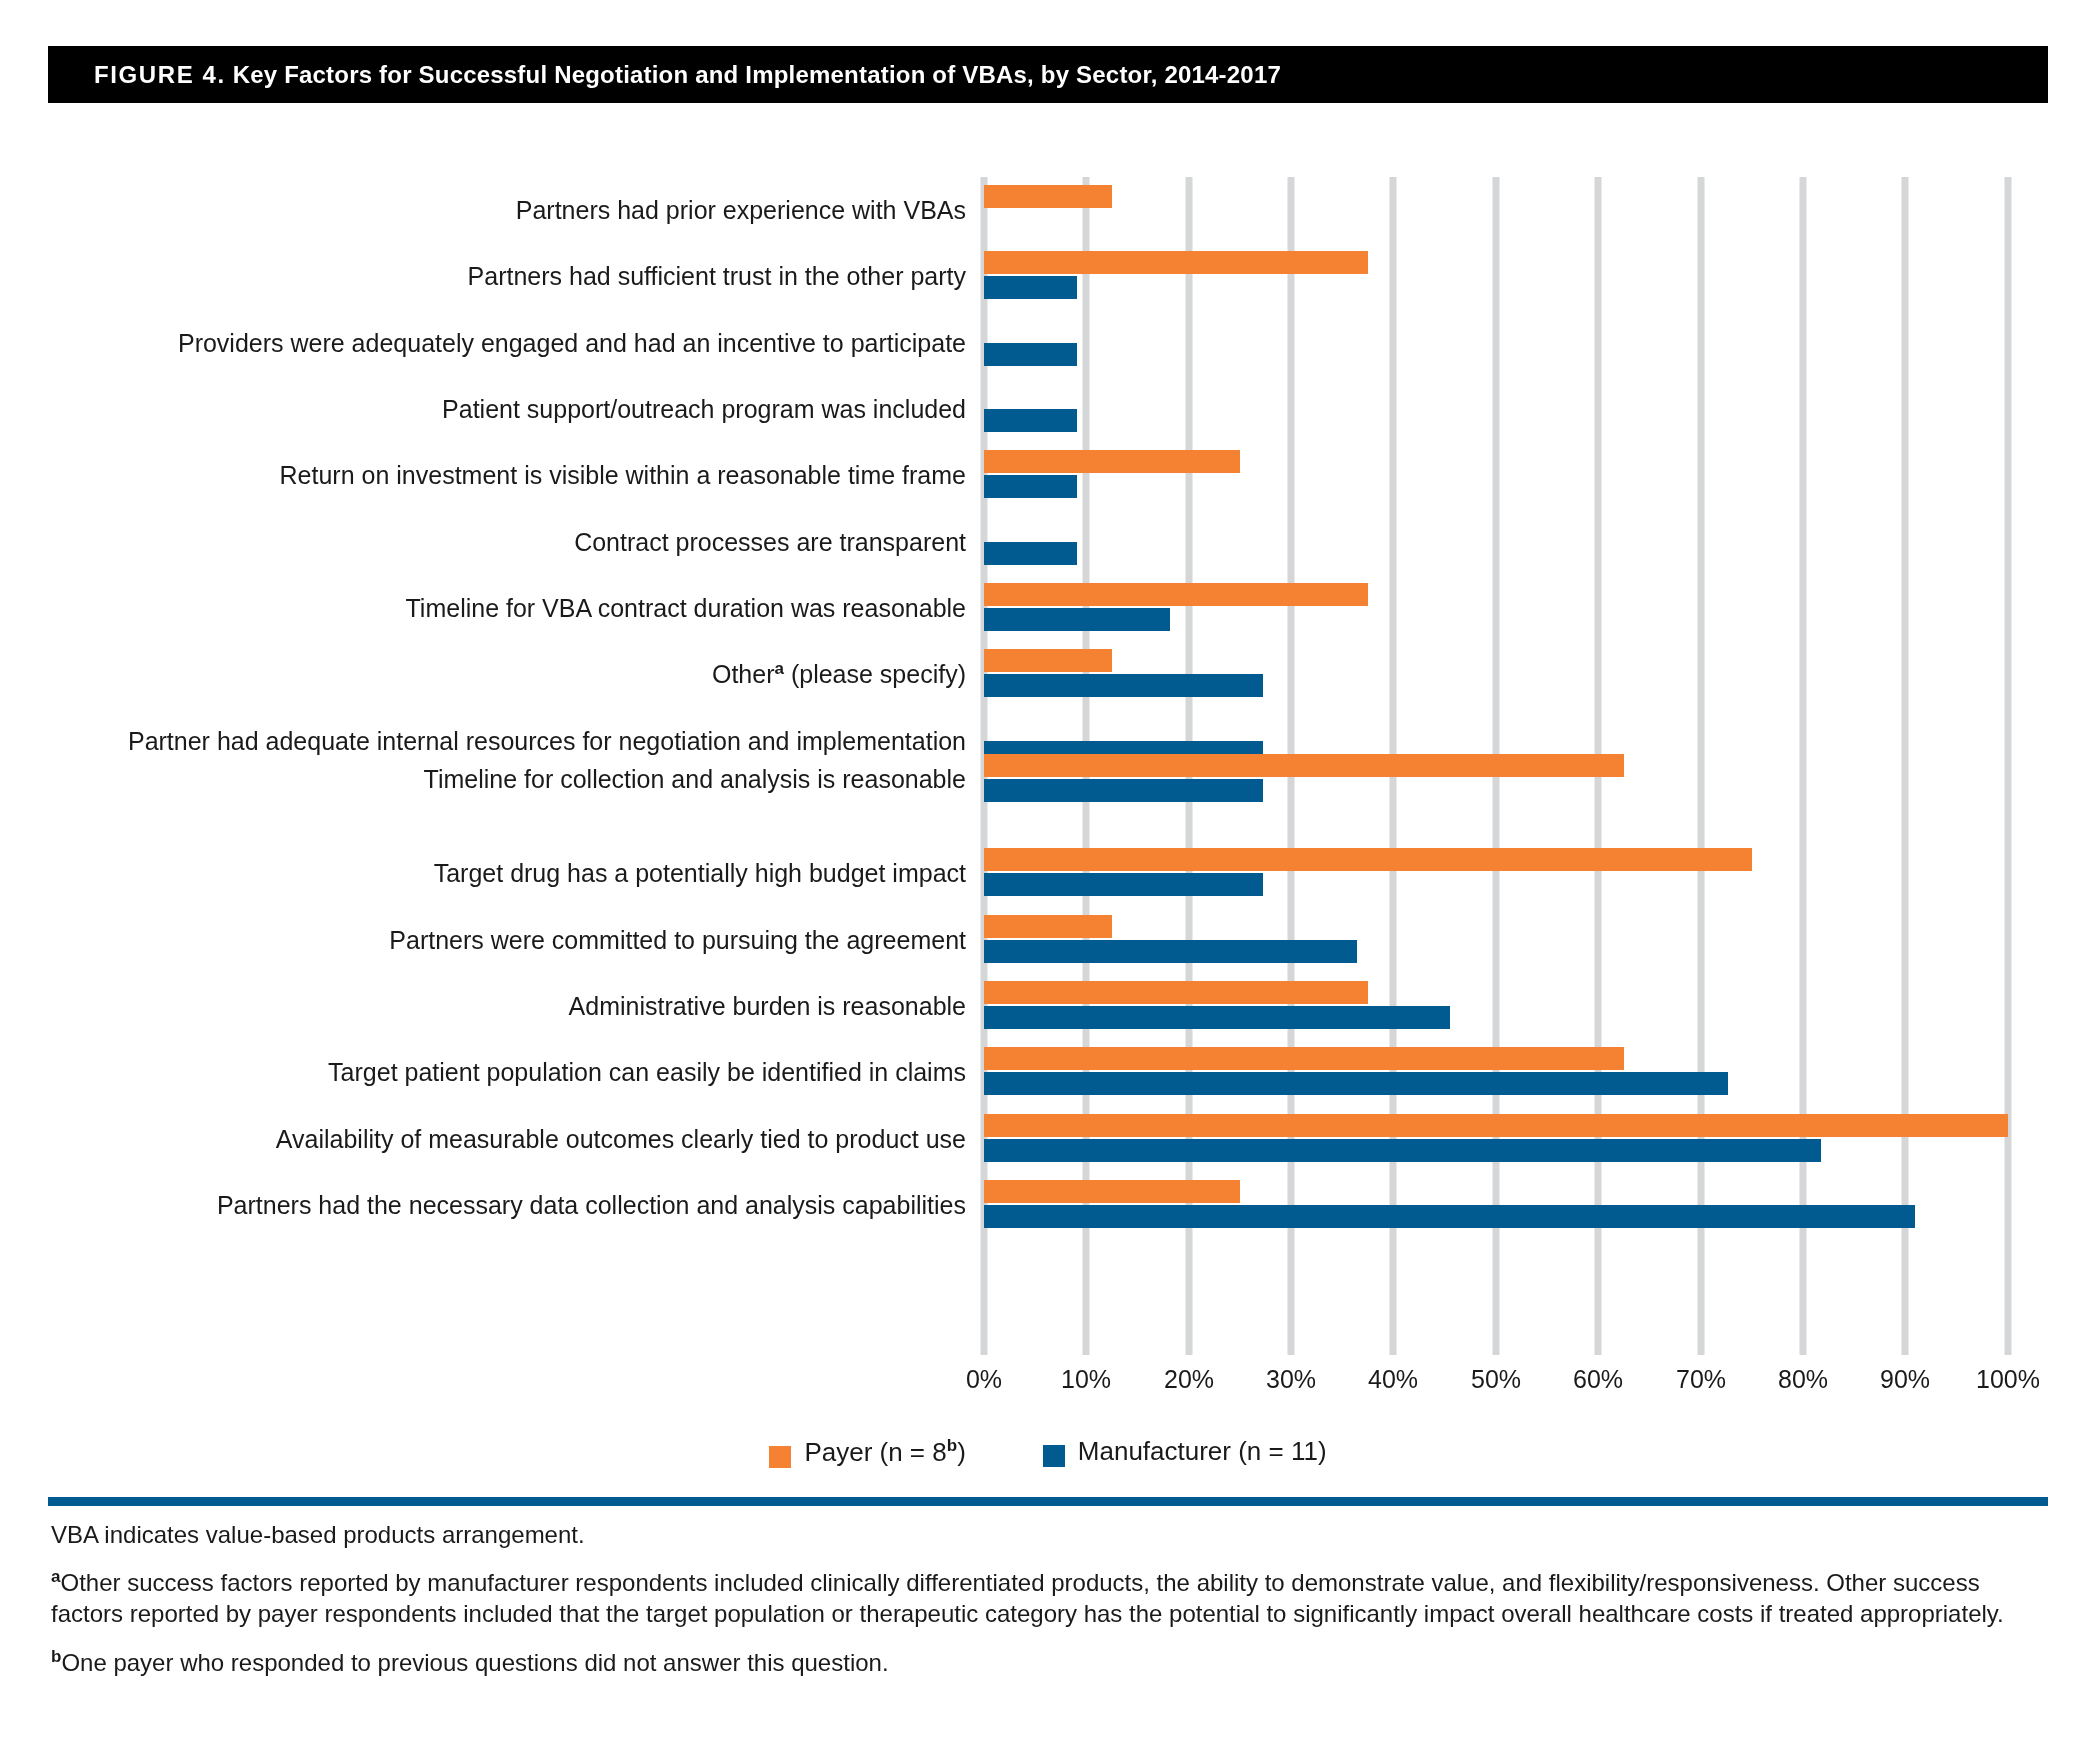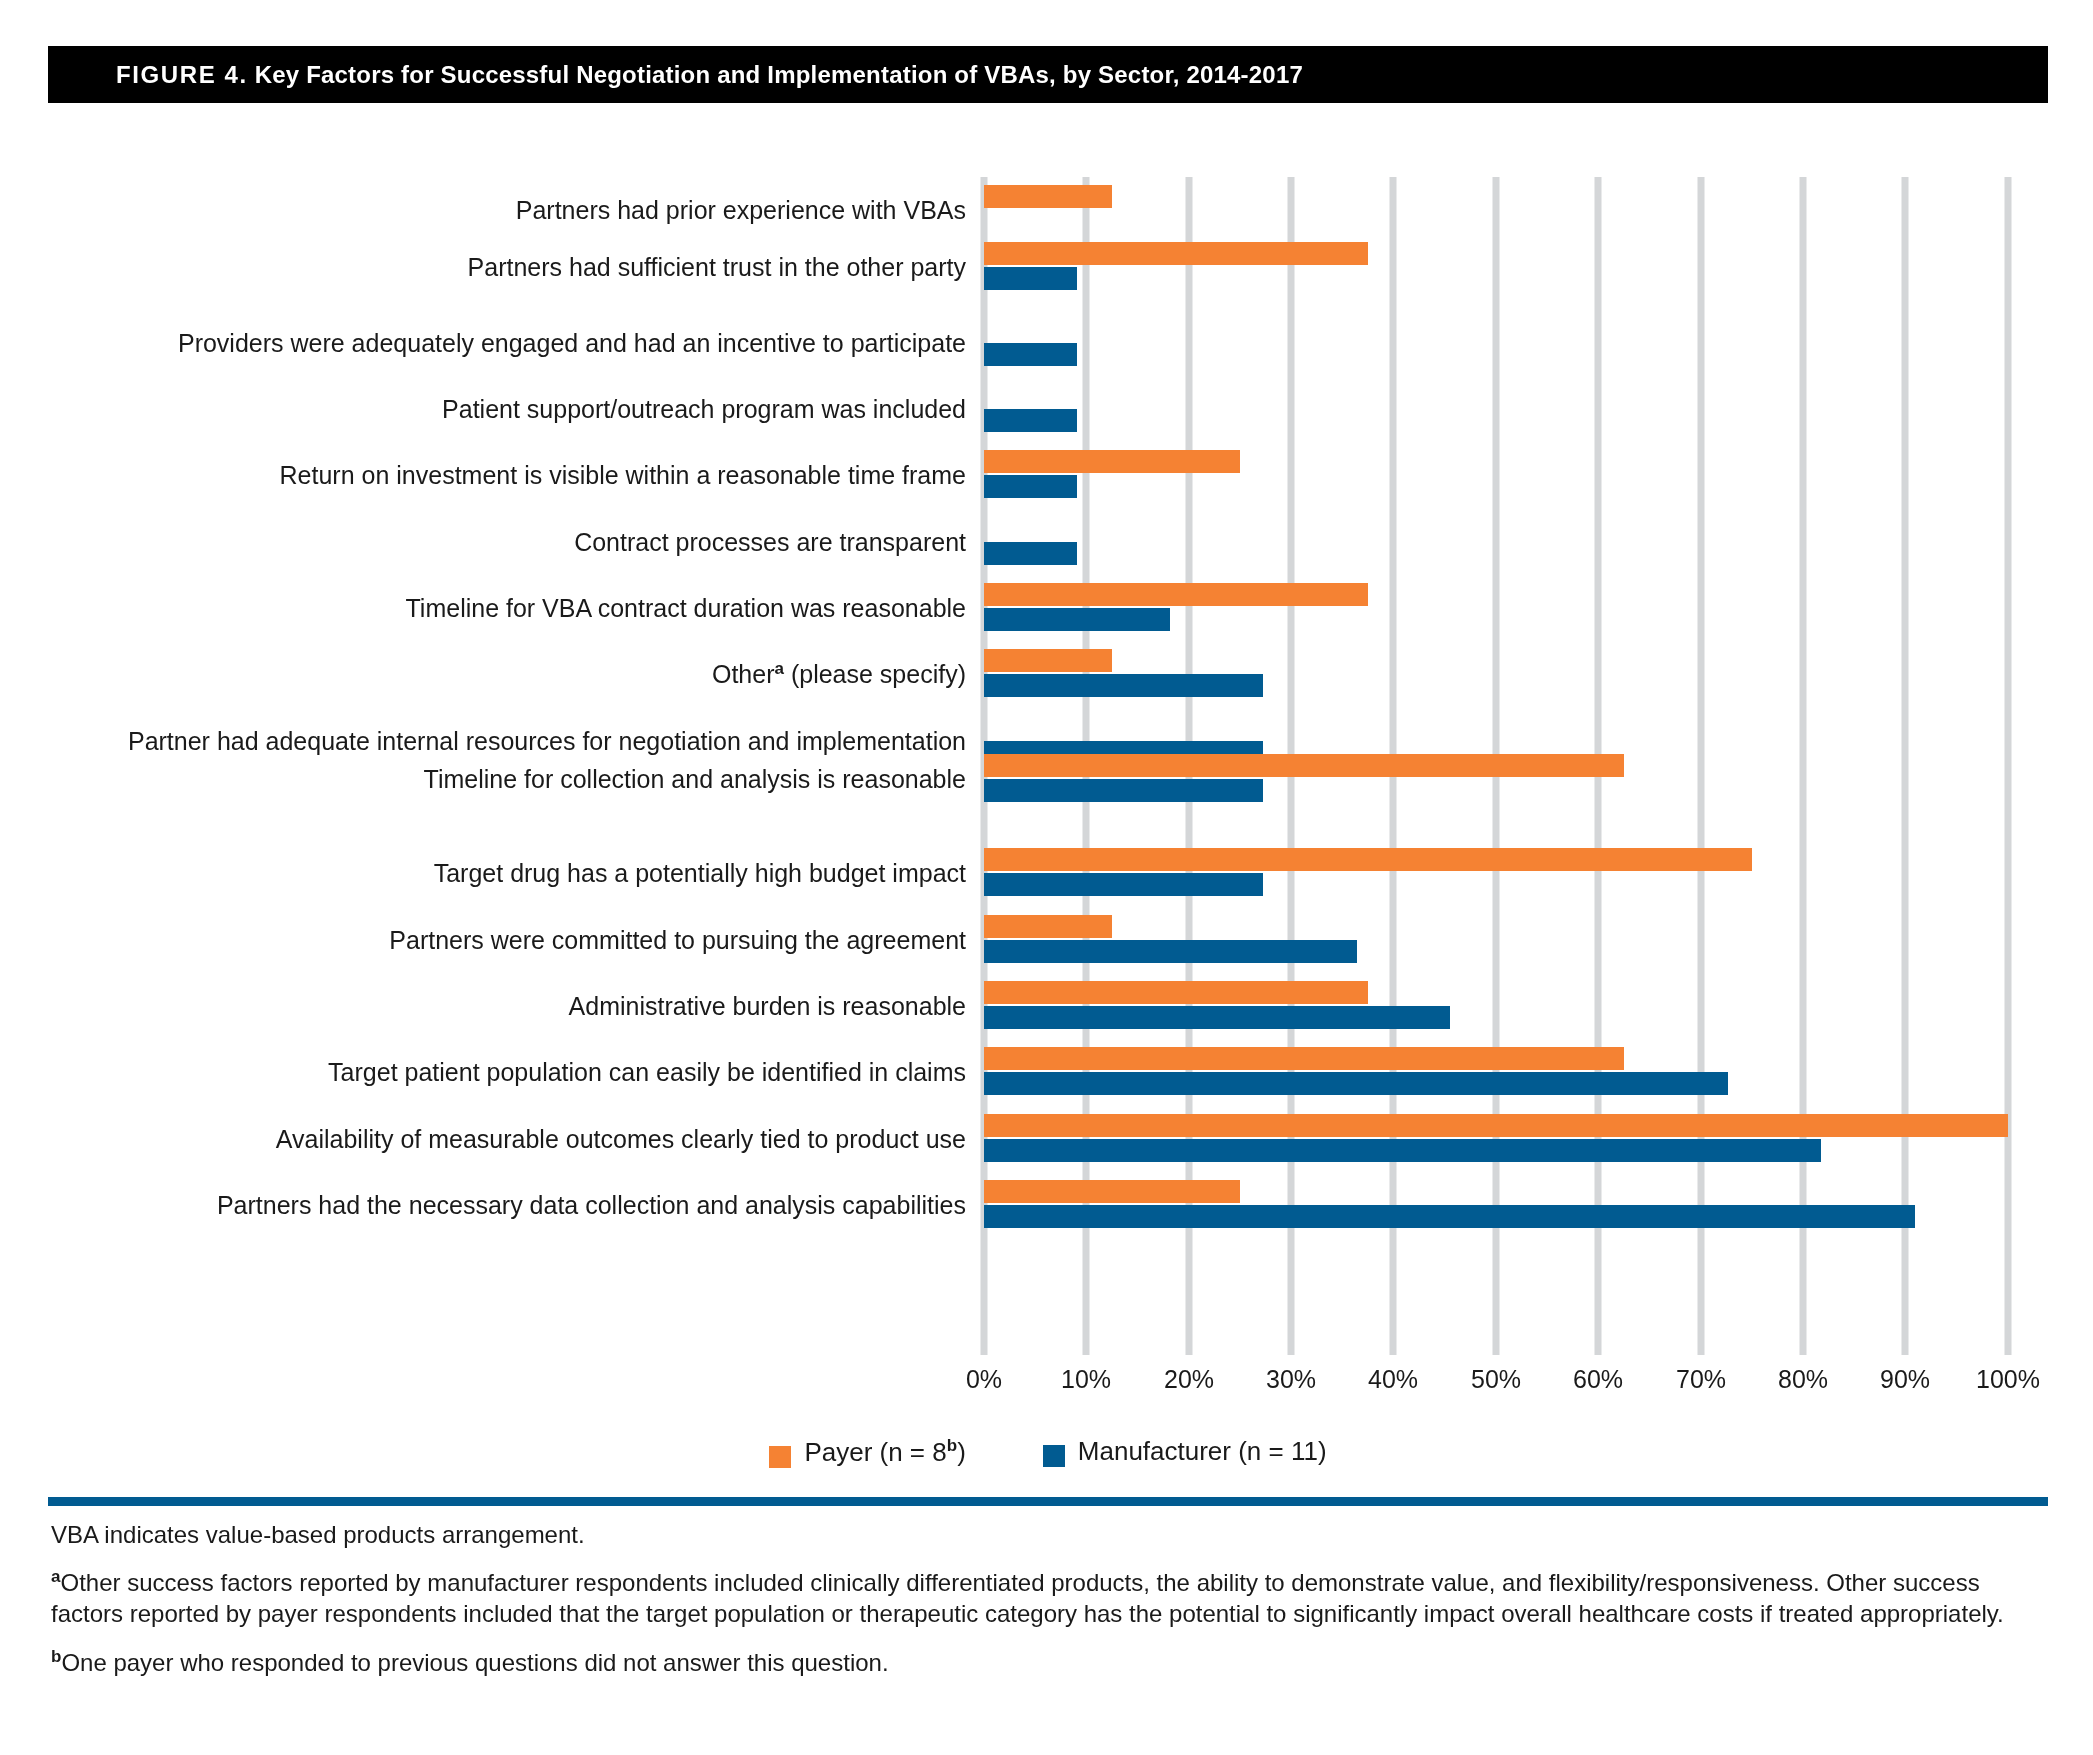--- a/index.html
+++ b/index.html
@@ -17,21 +17,21 @@
   .title-bar {
     position: absolute;
     left: 48px; top: 46px;
     width: 2000px; height: 57px;
     background: #000000;
     display: flex; align-items: center;
   }
   .title-text {
     color: #ffffff;
     font-size: 24px;
-    padding-left: 68px;
+    padding-left: 46px;
     letter-spacing: 0.2px;
     white-space: nowrap;
   }
   .title-text .fig {
     font-weight: bold;
     letter-spacing: 1.6px;
   }
   .title-text .sub { font-weight: bold; }
 
   
@@ -160,21 +160,21 @@
           <div class="gridline" style="left: 717px;"></div>
           <div class="gridline" style="left: 819px;"></div>
           <div class="gridline" style="left: 921px;"></div>
           <div class="gridline" style="left: 1024px;"></div>
         </div>
       <div class="rows" id="rows">
           <div class="row" style="top: 0px;">
             <div class="row-label">Partners had prior experience with VBAs</div>
             <div class="bar payer" style="width: 128px; background: rgb(245, 130, 51);"></div>
           </div>
-          <div class="row" style="top: 57px;">
+          <div class="row" style="top: 66px;">
             <div class="row-label">Partners had sufficient trust in the other party</div>
             <div class="bar payer" style="width: 384px; background: rgb(245, 130, 51);"></div>
             <div class="bar manuf" style="width: 93px; background: rgb(1, 91, 145);"></div>
           </div>
           <div class="row" style="top: 133px;">
             <div class="row-label">Providers were adequately engaged and had an incentive to participate</div>
             <div class="bar manuf" style="width: 93px; background: rgb(1, 91, 145);"></div>
           </div>
           <div class="row" style="top: 199px;">
             <div class="row-label">Patient support/outreach program was included</div>

